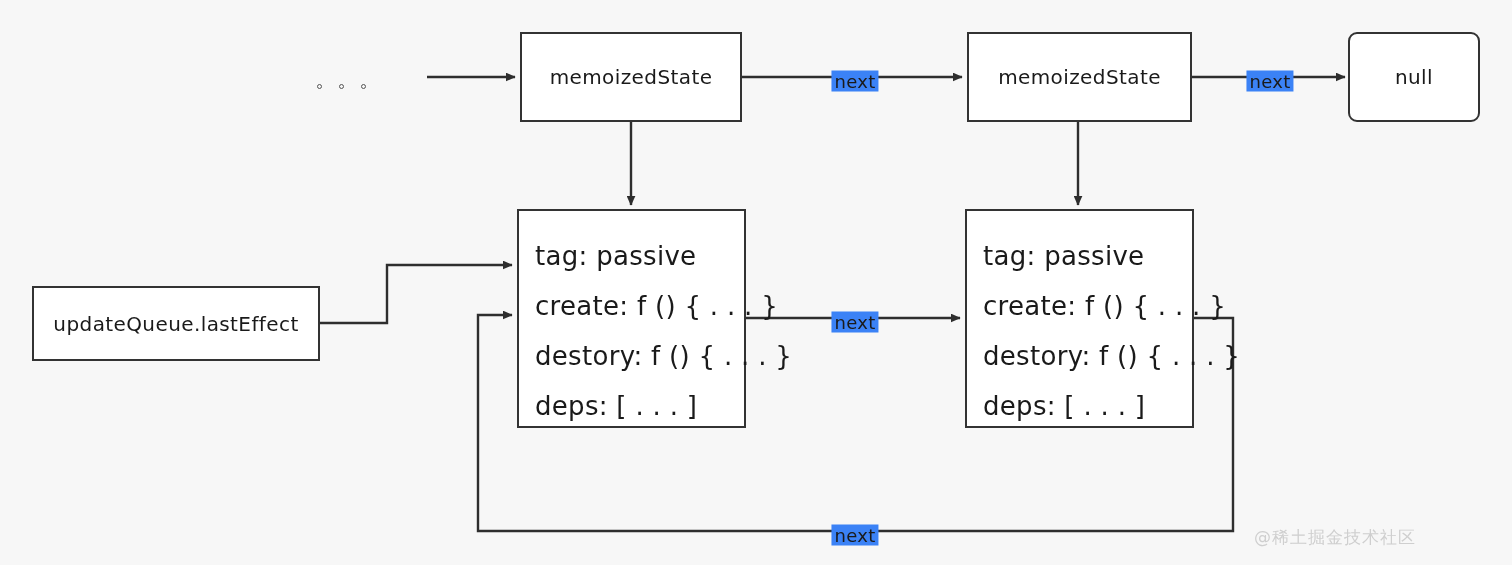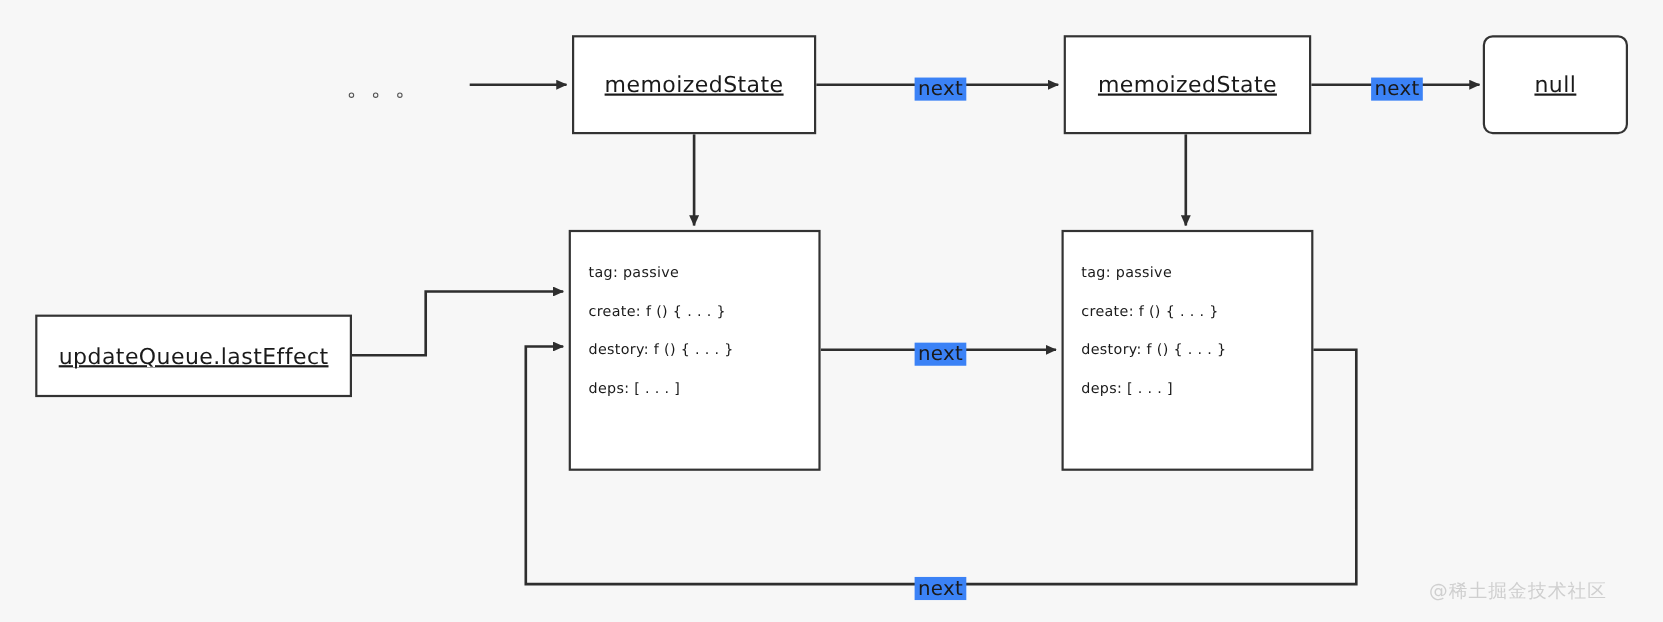--- a/index.html
+++ b/index.html
@@ -36,31 +36,30 @@
     display: flex;
     align-items: center;
     justify-content: center;
   }
   .node-label {
     color: #1a1a1a;
     font-size: 20px;
     font-family: "DejaVu Sans", sans-serif;
     letter-spacing: 0.4px;
     white-space: nowrap;
-    text-decoration: underline;
   }
   .rounded {
     border-radius: 9px;
   }
   .effect-box {
     padding: 30px 0 0 16px;
   }
   .effect-line {
     color: #1a1a1a;
-    font-size: 13px;
+    font-size: 26px;
     font-family: "DejaVu Sans", sans-serif;
     letter-spacing: 0.3px;
     white-space: nowrap;
     margin-bottom: 20px;
   }
   .edge-label {
     position: absolute;
     background: #3b82f6;
     color: #1a1a1a;
     font-size: 18px;
@@ -162,15 +161,15 @@
   </div>
 
   <div class="edge-label" style="left:855px; top:81px;">next</div>
 
   <div class="edge-label" style="left:1270px; top:81px;">next</div>
 
   <div class="edge-label" style="left:855px; top:322px;">next</div>
 
   <div class="edge-label" style="left:855px; top:535px;">next</div>
 
-  <div class="watermark" style="left:1299px; top:526px;">@稀土掘金技术社区</div>
+  <div class="watermark" style="left:1254px; top:526px;">@稀土掘金技术社区</div>
 
 </div>
 
 </body></html>

